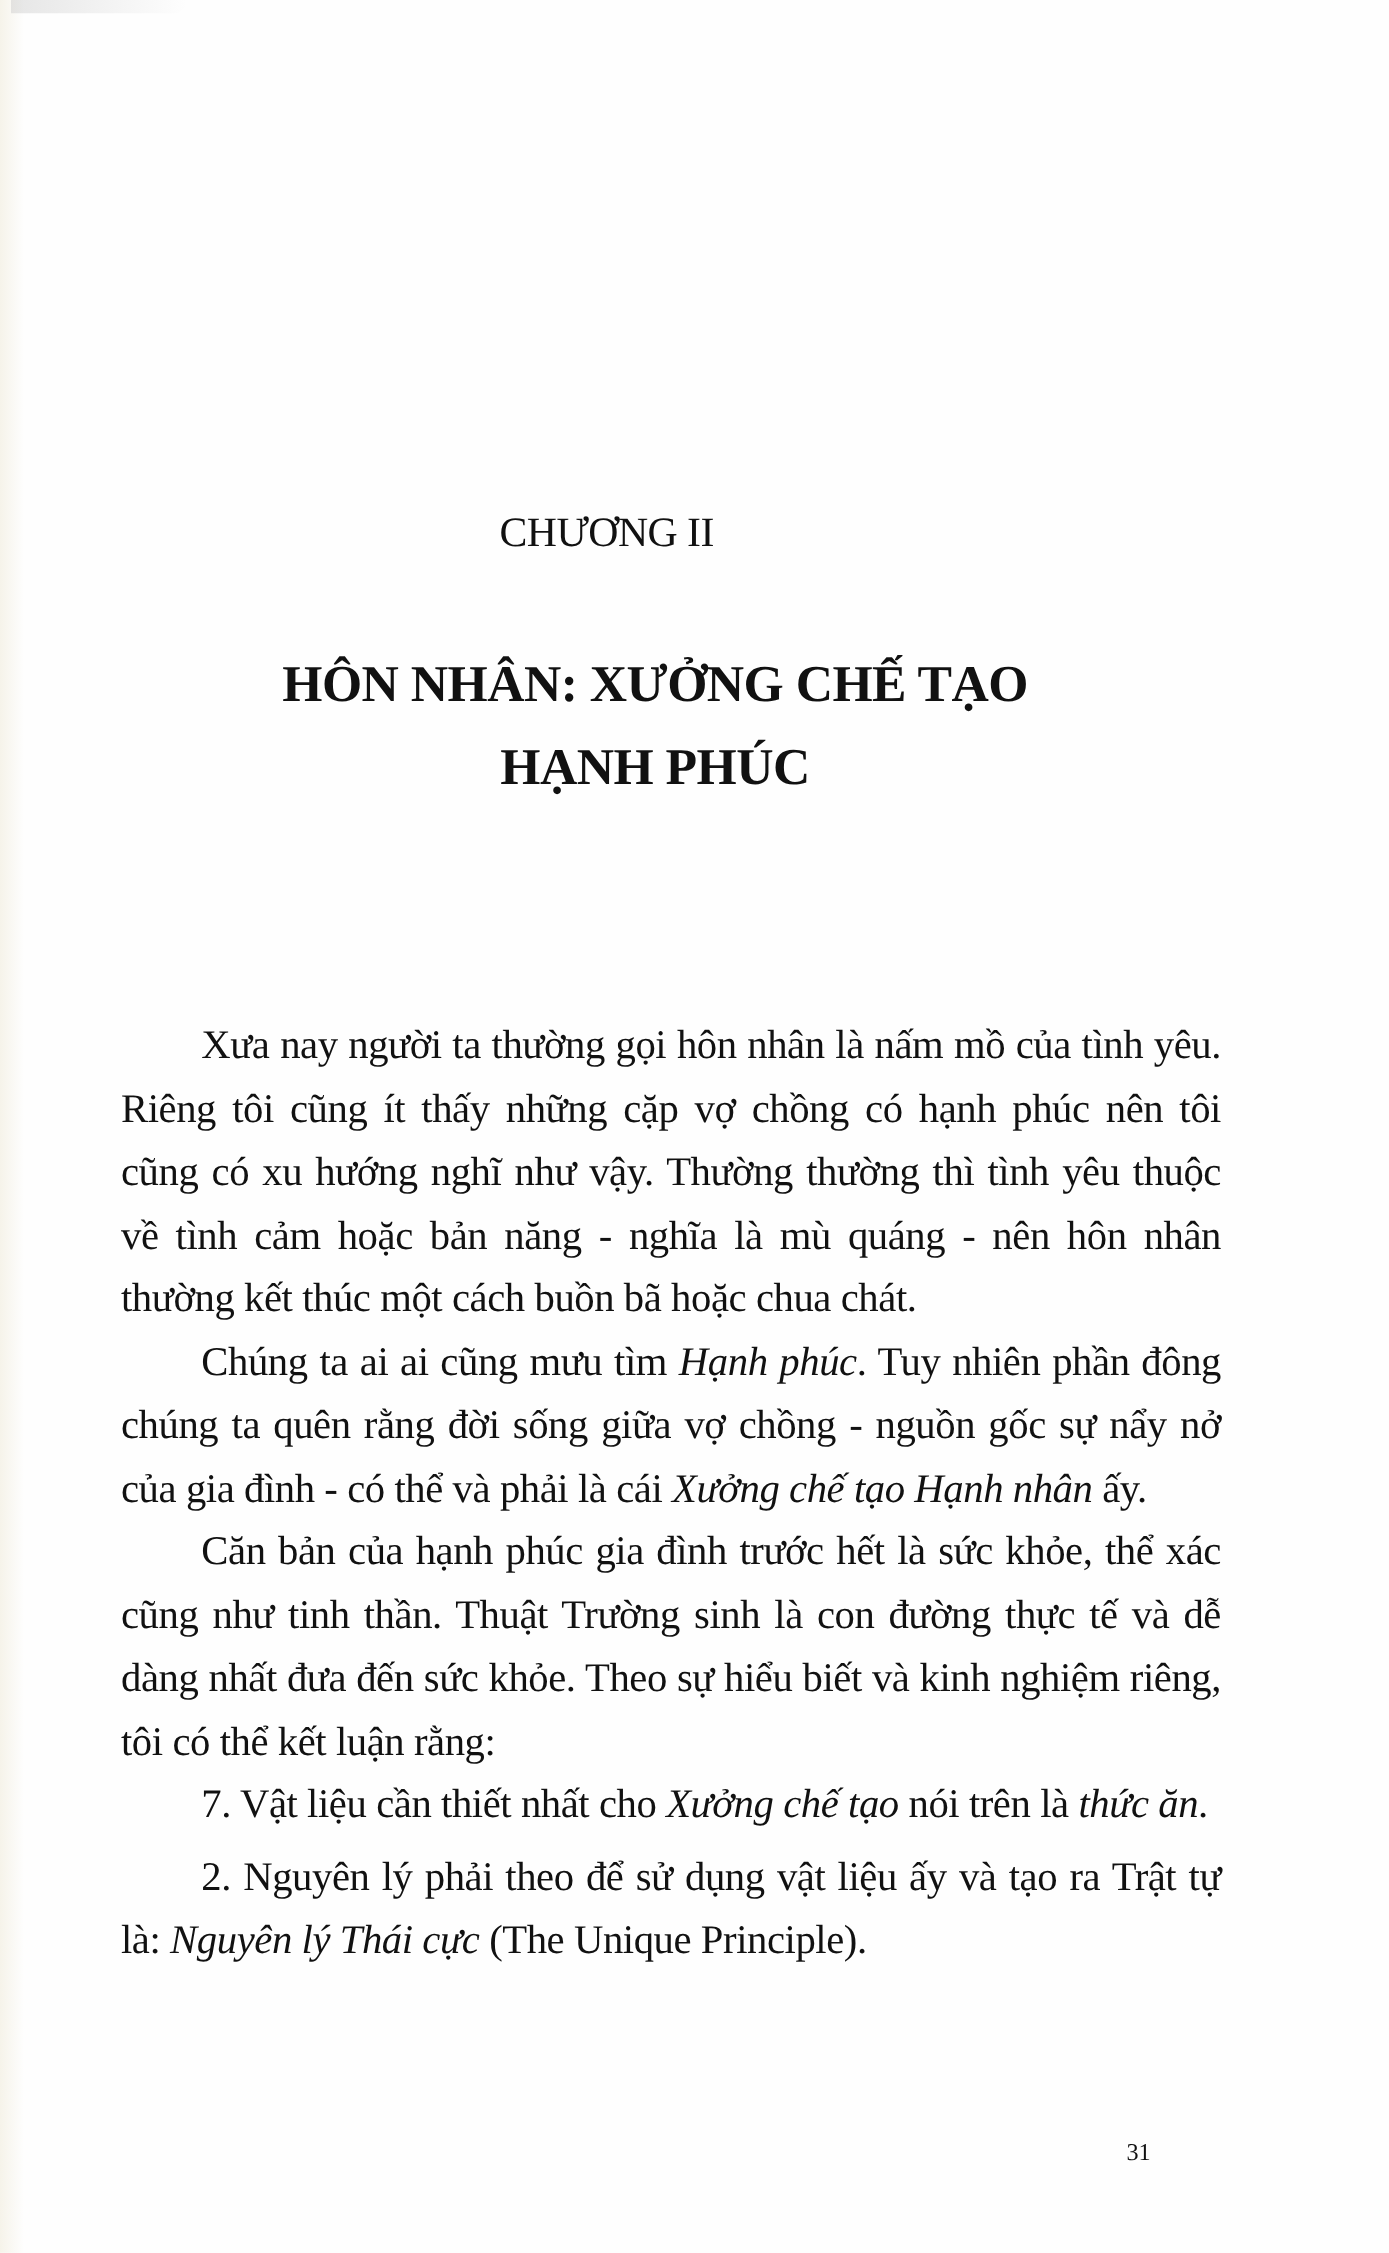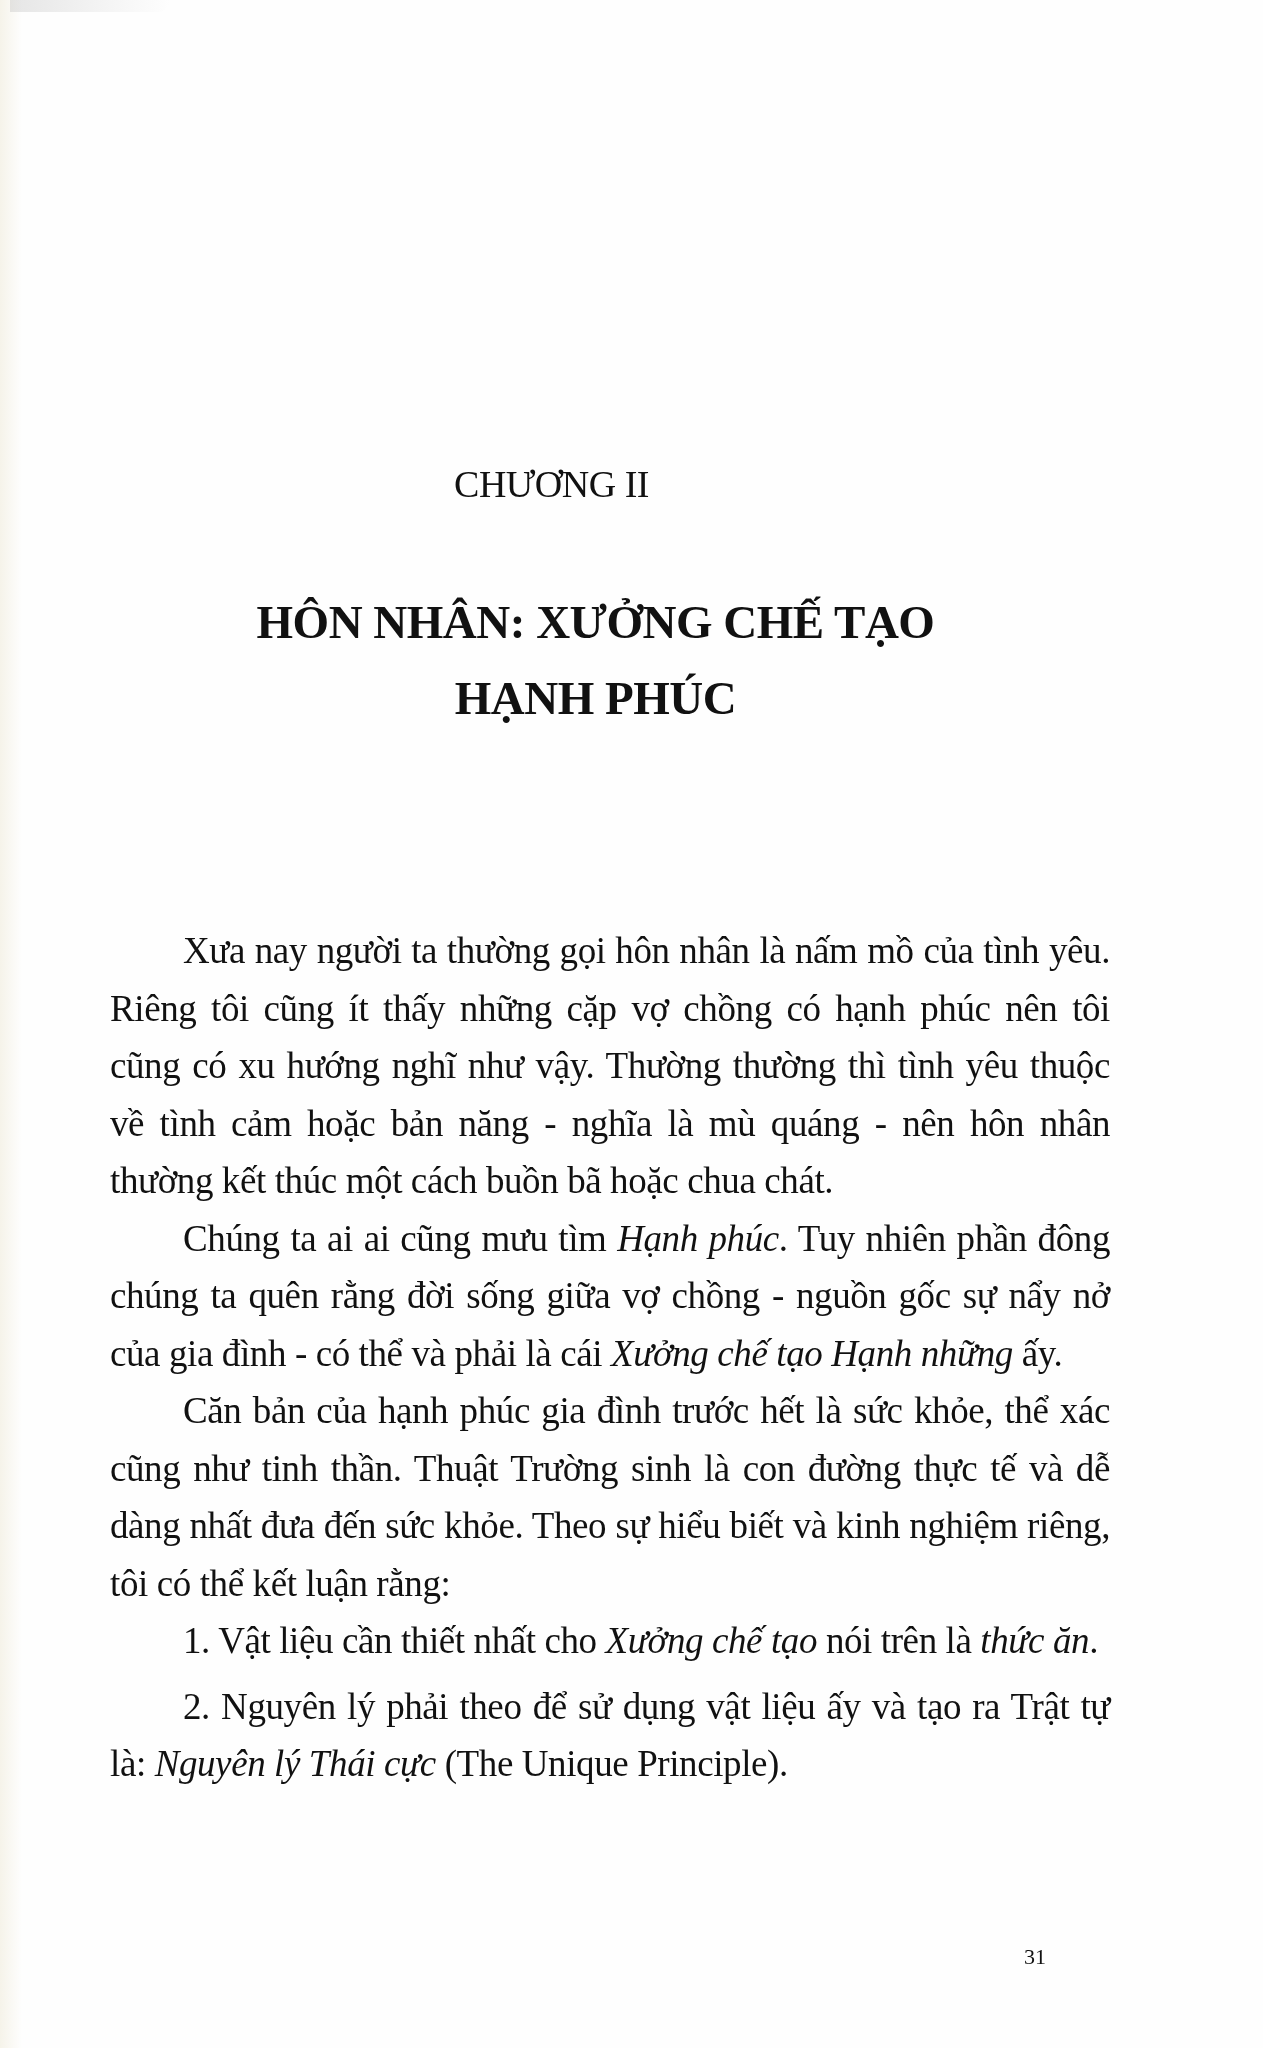--- a/index.html
+++ b/index.html
@@ -89,19 +89,19 @@
 
 <div class="chapter-label">CHƯƠNG II</div>
 
 <div class="chapter-title">
   <div>HÔN NHÂN: XƯỞNG CHẾ TẠO</div>
   <div>HẠNH PHÚC</div>
 </div>
 
 <div class="body-text">
   <p><span>Xưa nay người ta thường gọi hôn nhân là nấm mồ của tình yêu. Riêng tôi cũng ít thấy những cặp vợ chồng có hạnh phúc nên tôi cũng có xu hướng nghĩ như vậy. Thường thường thì tình yêu thuộc về tình cảm hoặc bản năng - nghĩa là mù quáng - nên hôn nhân thường kết thúc một cách buồn bã hoặc chua chát.</span></p>
-  <p><span>Chúng ta ai ai cũng mưu tìm </span><em>Hạnh phúc</em><span>. Tuy nhiên phần đông chúng ta quên rằng đời sống giữa vợ chồng - nguồn gốc sự nẩy nở của gia đình - có thể và phải là cái </span><em>Xưởng chế tạo Hạnh những</em><span> ấy.</span></p>
+  <p><span>Chúng ta ai ai cũng mưu tìm </span><em>Hạnh phúc</em><span>. Tuy nhiên phần đông chúng ta quên rằng đời sống giữa vợ chồng - nguồn gốc sự nẩy nở của gia đình - có thể và phải là cái </span><em>Xưởng chế tạo Hạnh nhân</em><span> ấy.</span></p>
   <p><span>Căn bản của hạnh phúc gia đình trước hết là sức khỏe, thể xác cũng như tinh thần. Thuật Trường sinh là con đường thực tế và dễ dàng nhất đưa đến sức khỏe. Theo sự hiểu biết và kinh nghiệm riêng, tôi có thể kết luận rằng:</span></p>
-  <p class="list-item"><span>1. Vật liệu cần thiết nhất cho </span><em>Xưởng chế tạo</em><span> nói trên là </span><em>thức ăn</em><span>.</span></p>
+  <p class="list-item"><span>7. Vật liệu cần thiết nhất cho </span><em>Xưởng chế tạo</em><span> nói trên là </span><em>thức ăn</em><span>.</span></p>
   <p class="list-item"><span>2. Nguyên lý phải theo để sử dụng vật liệu ấy và tạo ra Trật tự là: </span><em>Nguyên lý Thái cực</em><span> (The Unique Principle).</span></p>
 </div>
 
 <div class="page-number">31</div>
 
 </body></html>

